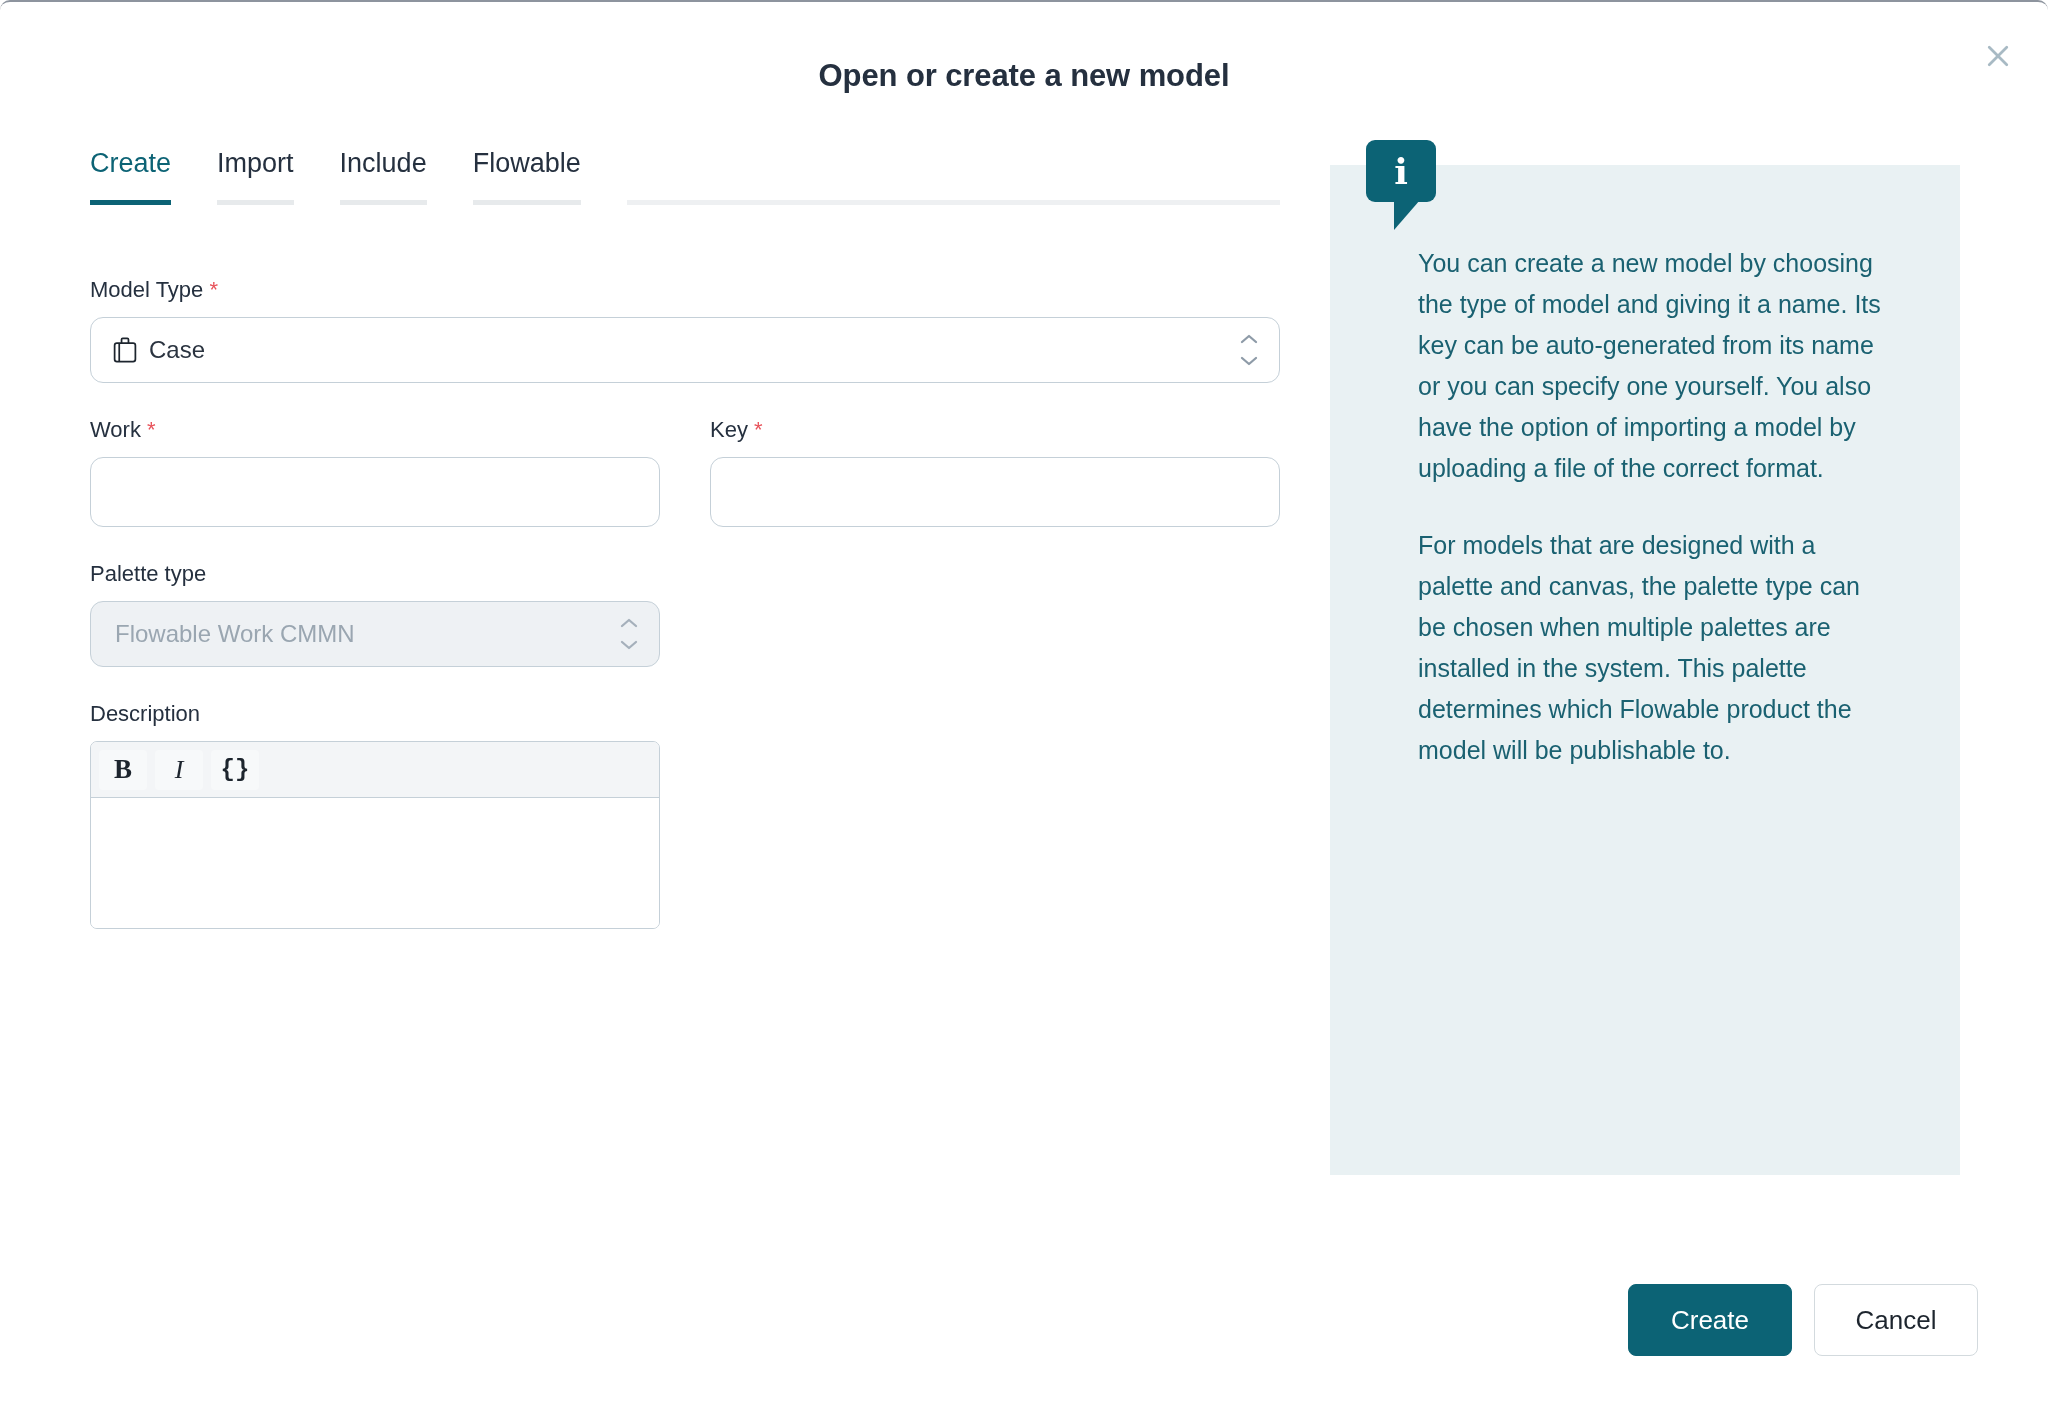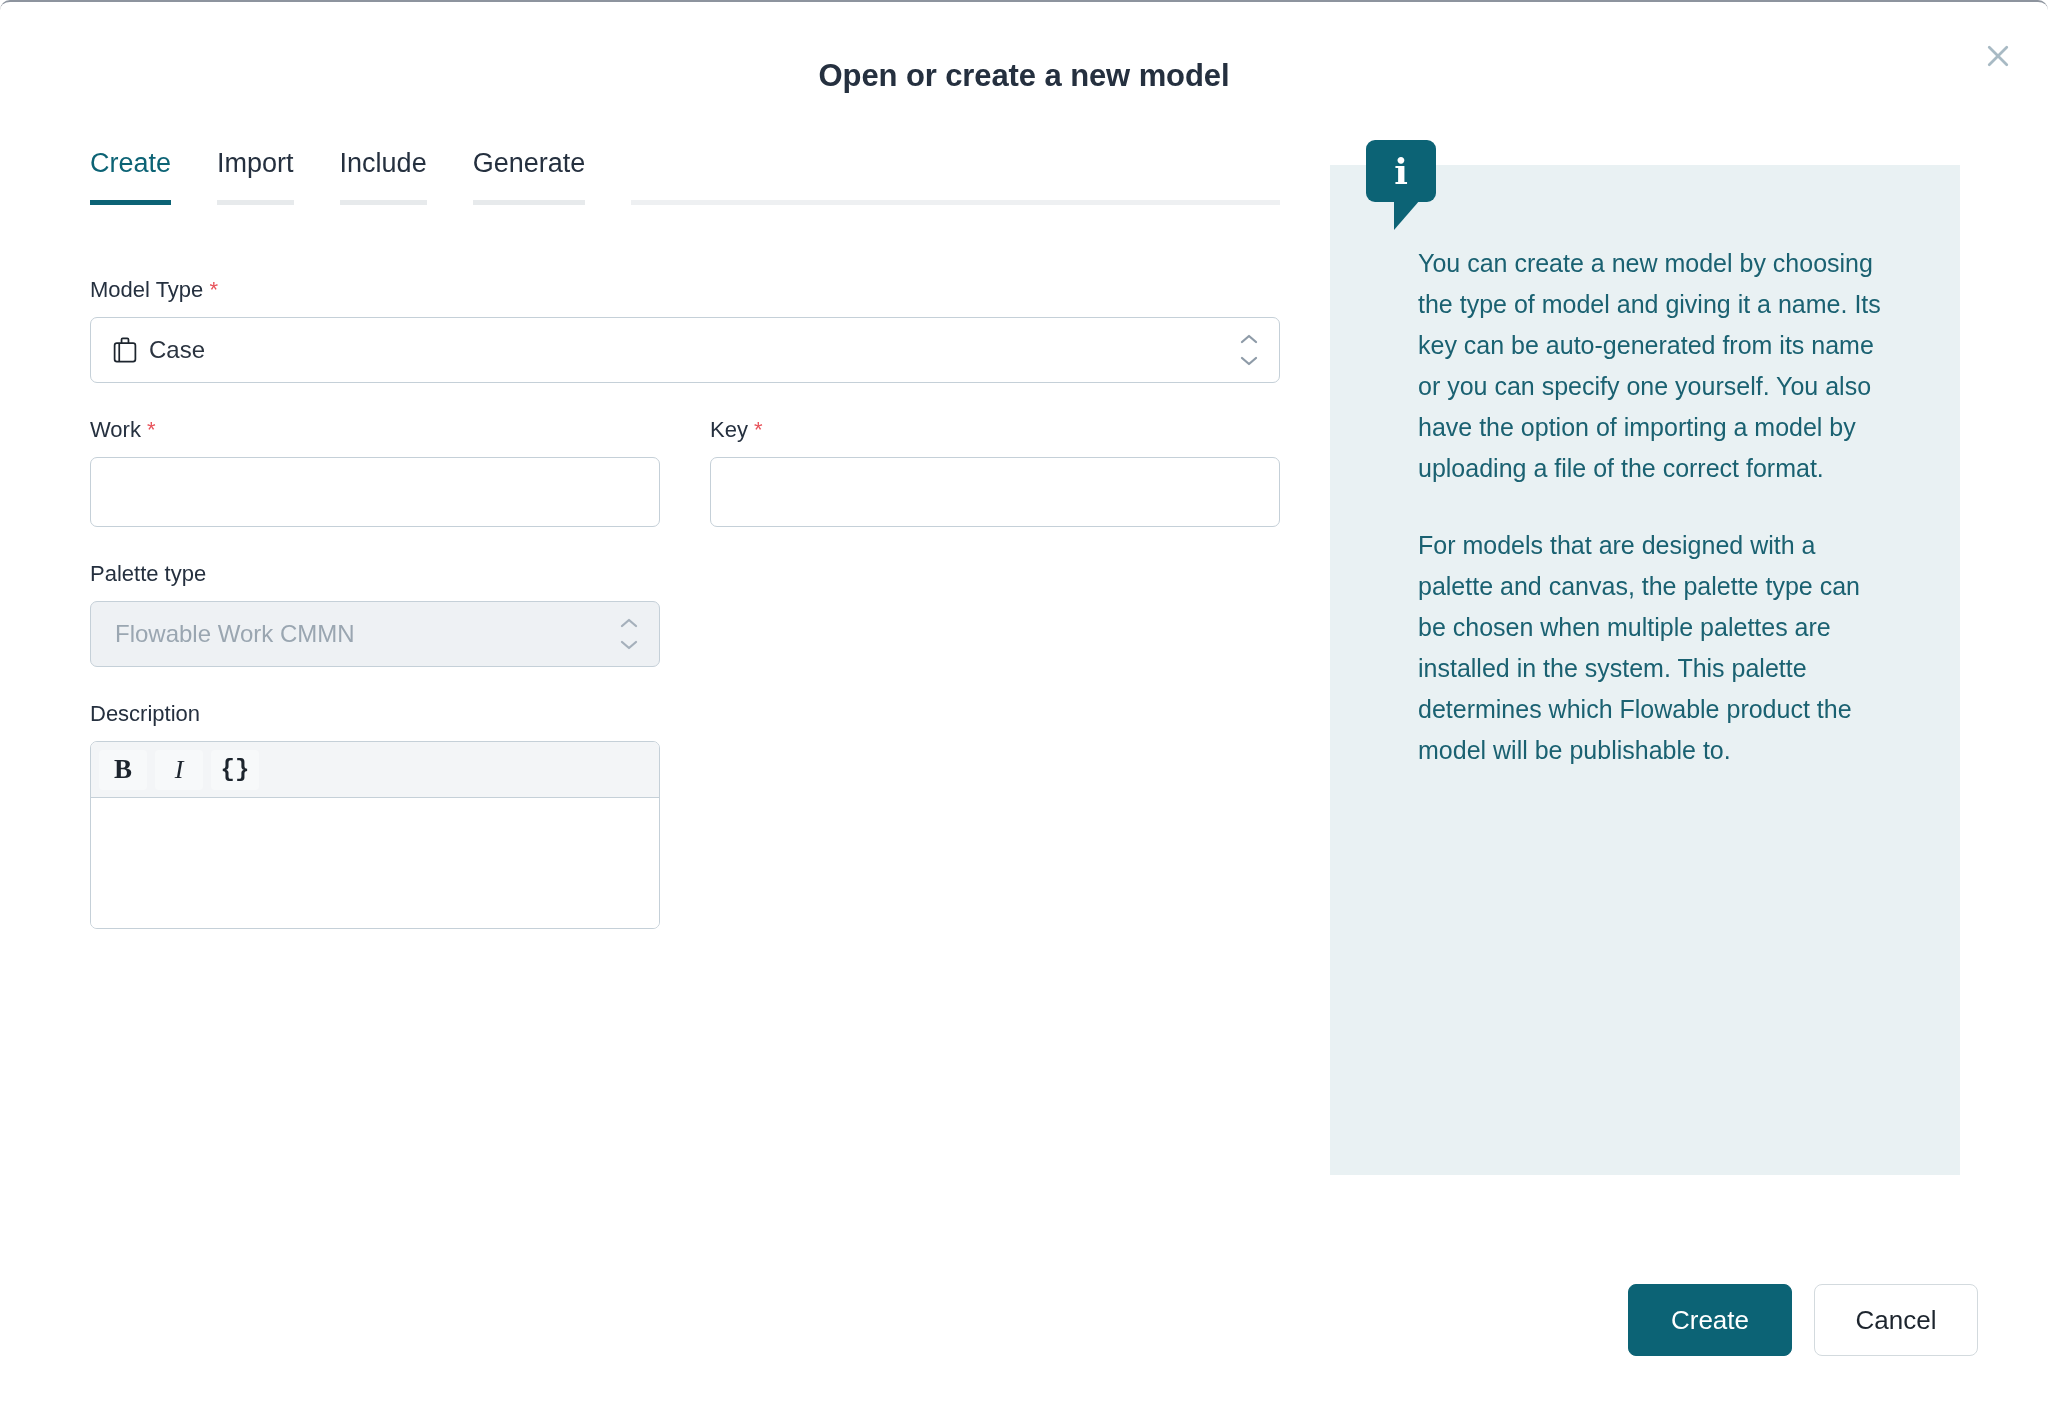--- a/index.html
+++ b/index.html
@@ -99,21 +99,21 @@
 
   .row { display: flex; gap: 50px; }
   .col { width: 570px; }
   .col-full { width: 1190px; }
 
   .ctrl {
     position: relative;
     width: 100%;
     height: 66px;
     border: 1px solid #c5d0d8;
-    border-radius: 7px;
+    border-radius: 13px;
     background: #ffffff;
     display: flex;
     align-items: center;
     padding: 0 14px;
     font-size: 24px;
     color: #2b3440;
     cursor: pointer;
   }
   .ctrl.disabled {
     background: #eef1f4;
@@ -267,21 +267,21 @@
     </div>
     <div class="tab">
       <span>Import</span>
       <span class="tab-underline"></span>
     </div>
     <div class="tab">
       <span>Include</span>
       <span class="tab-underline"></span>
     </div>
     <div class="tab">
-      <span>Generate</span>
+      <span>Flowable</span>
       <span class="tab-underline"></span>
     </div>
     <div class="tab-rest">
       <span class="tab-underline"></span>
     </div>
   </div>
 
   <div id="form">
 
     <div class="col-full">

